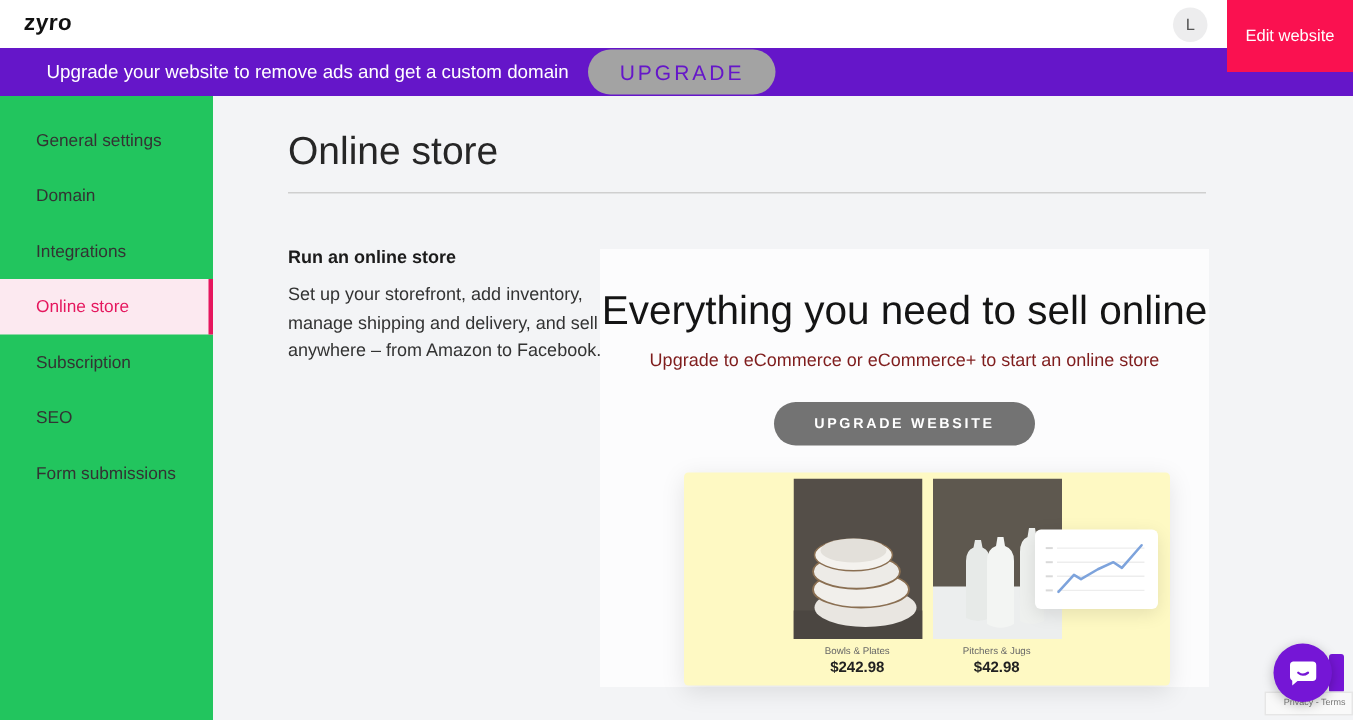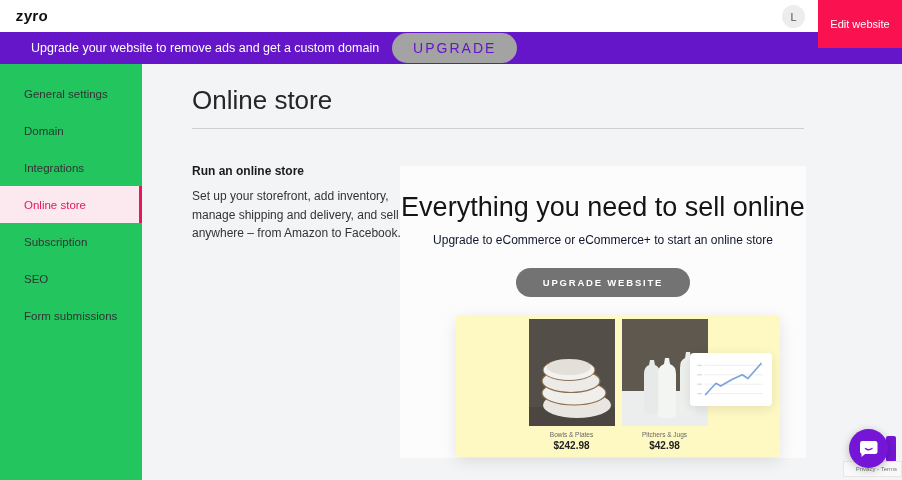--- a/index.html
+++ b/index.html
@@ -69,21 +69,21 @@
 
   .intro { position:absolute; left:50px; top:100px; width:215px; }
   .intro-title { font-size:12px; font-weight:bold; color:#1b1b1b; margin-bottom:9px; }
   .intro-desc { font-size:12px; color:#333; line-height:1.55; }
 
   .card {
     position:absolute; left:258px; top:102px; width:406px; height:292px;
     background:#fcfcfd;
   }
   .card-heading { margin-top:26px; text-align:center; font-size:27px; font-weight:400; color:#141414; }
-  .card-sub { margin-top:10px; text-align:center; font-size:12px; color:#0f172a; }
+  .card-sub { margin-top:10px; text-align:center; font-size:12px; color:#7f1d1d; }
   .card-btn {
     display:block; margin:21px auto 0; background:#737373; color:#fff;
     border:none; border-radius:999px; font-size:9.5px; font-weight:bold;
     letter-spacing:1.8px; padding:9px 27px; cursor:pointer;
   }
 
   .mockup {
     position:absolute; left:56px; top:149px; width:324px; height:142px;
     background:#fef9c3; border-radius:3px;
     box-shadow:0 4px 16px rgba(0,0,0,.10);

